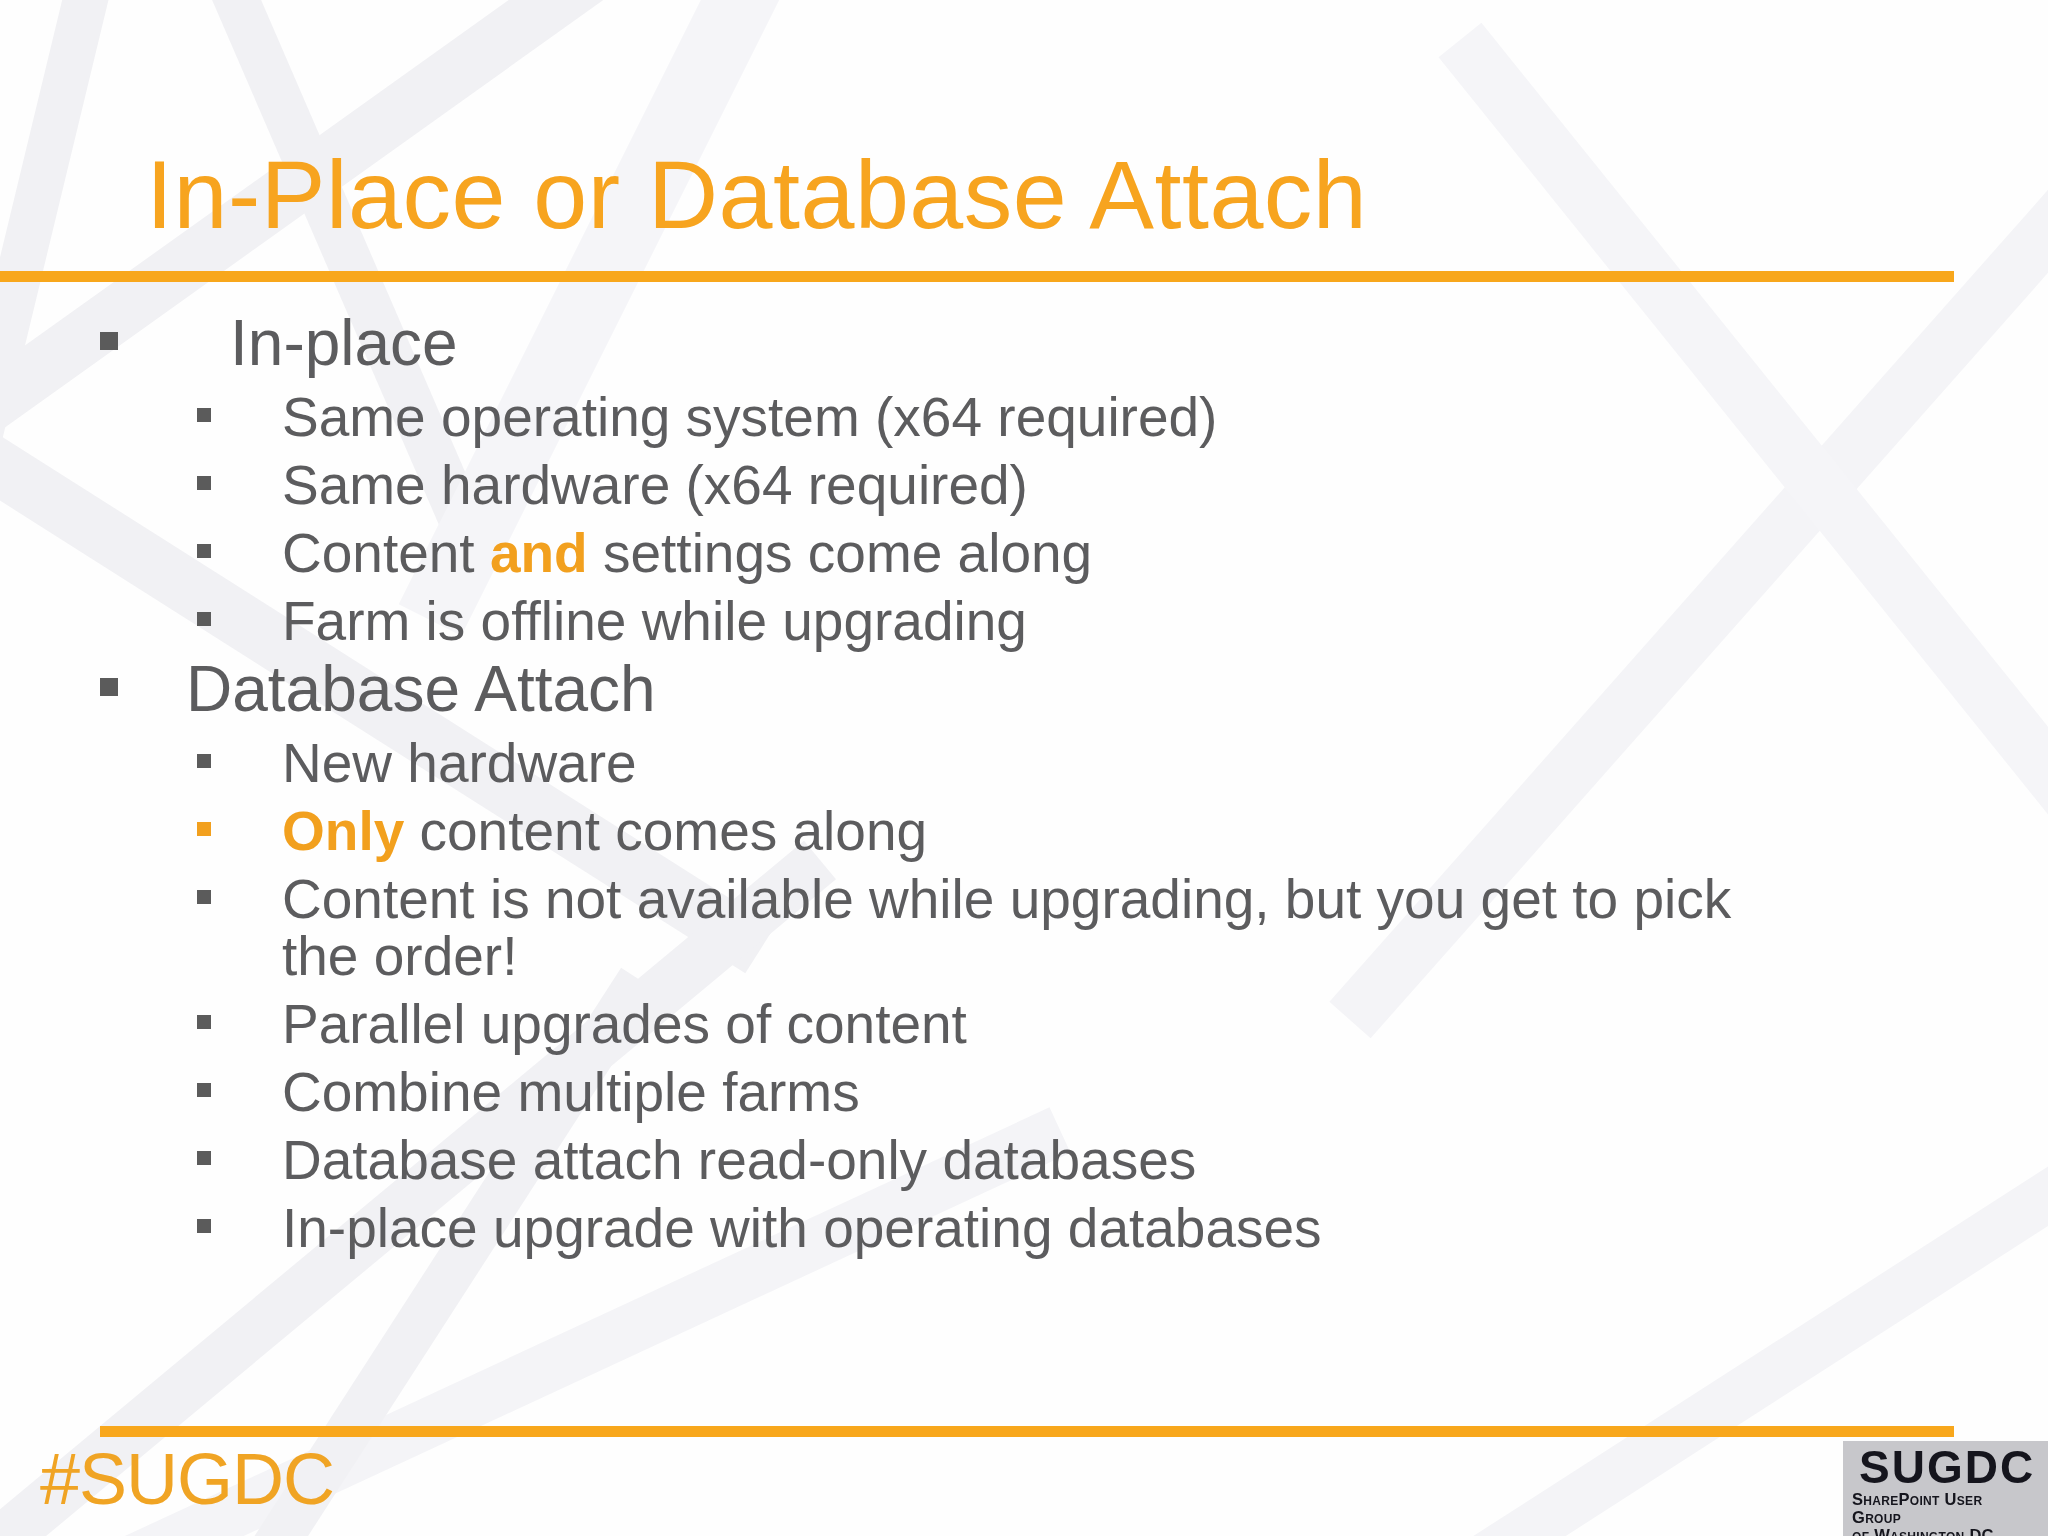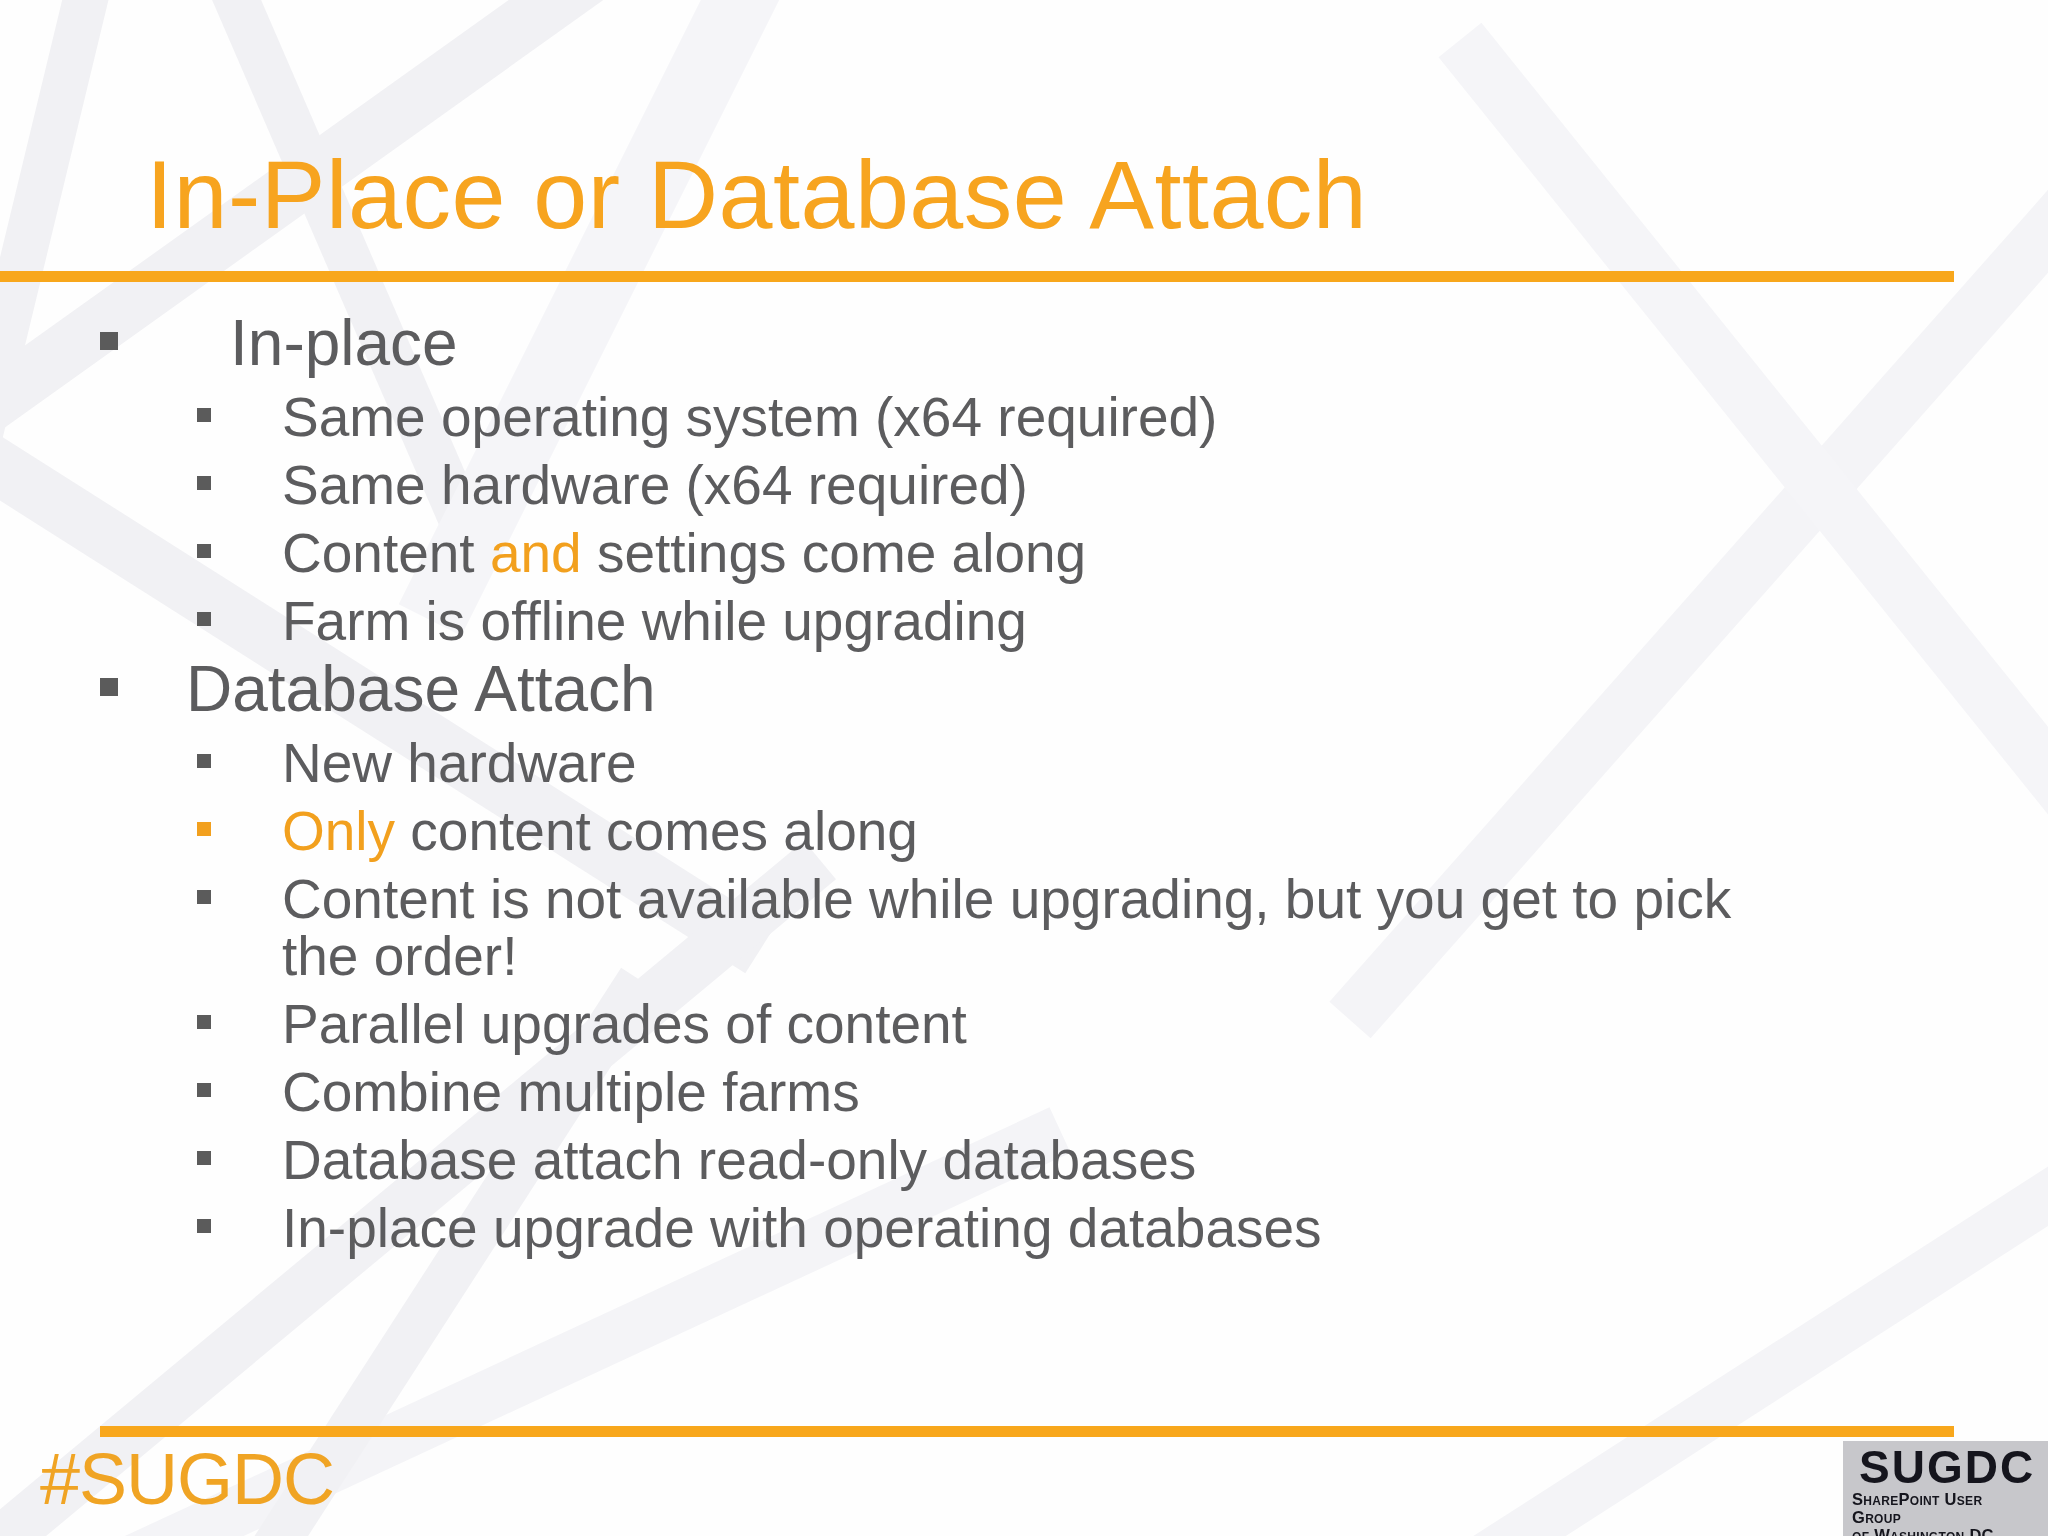--- a/index.html
+++ b/index.html
@@ -31,21 +31,21 @@
   .l1:first-child{margin-top:0;padding-left:44px;}
   .l1 .txt{padding-left:186px;}
   .l2{font-size:55px;line-height:57px;margin-top:11px;}
   .l2 .txt{padding-left:282px;padding-right:95px;}
   .blt{
     position:absolute;display:block;
     background:var(--bullet,#5B5B5B);
   }
   .l1 .blt{left:100px;top:24px;width:18px;height:18px;}
   .l2 .blt{left:197px;top:19px;width:14px;height:14px;}
-  .hl{font-weight:normal;color:var(--highlight,#F2A01E);}
+  .hl{font-weight:bold;color:var(--highlight,#F2A01E);}
   .footer-rule{
     position:absolute;left:100px;top:1426px;z-index:2;
     width:1854px;height:11px;
     background:var(--rule,#F8A71C);
   }
   .hashtag{
     position:absolute;left:40px;top:1443px;z-index:2;
     font-size:72px;line-height:1;letter-spacing:-1px;
     color:var(--hashtag,#F0A424);
   }

